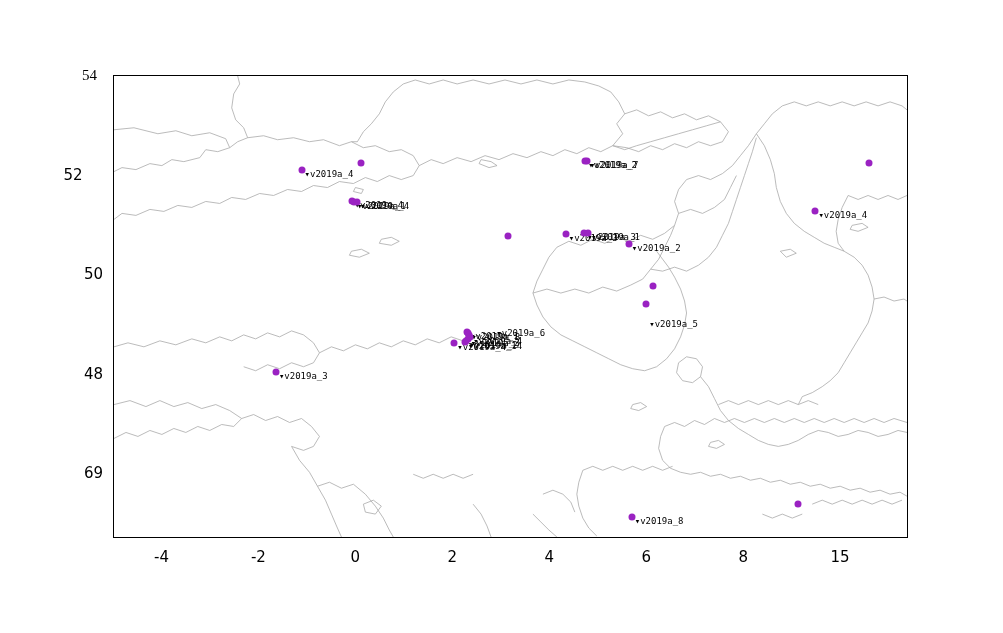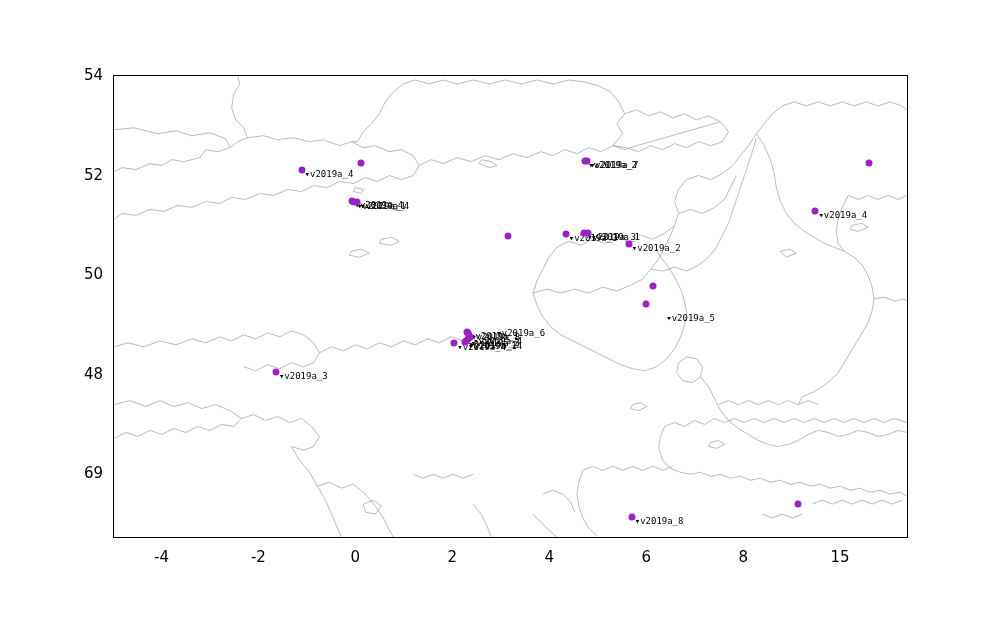--- a/index.html
+++ b/index.html
@@ -179,21 +179,21 @@
         <div class="pt" style="left: 451.793px; top: 158.316px; background: rgb(154, 34, 194);"></div>
         <div class="plabel" style="left: 454.793px; top: 162.316px;">▾v2019a_3</div>
         <div class="pt" style="left: 470.213px; top: 156.823px; background: rgb(154, 34, 194);"></div>
         <div class="plabel" style="left: 473.213px; top: 160.823px;">▾v2019a_3</div>
         <div class="pt" style="left: 474.091px; top: 157.32px; background: rgb(154, 34, 194);"></div>
         <div class="plabel" style="left: 477.091px; top: 161.32px;">▾v2019a_1</div>
         <div class="pt" style="left: 514.811px; top: 168.273px; background: rgb(154, 34, 194);"></div>
         <div class="plabel" style="left: 517.811px; top: 172.273px;">▾v2019a_2</div>
         <div class="pt" style="left: 539.049px; top: 210.092px; background: rgb(154, 34, 194);"></div>
         <div class="pt" style="left: 532.262px; top: 228.015px; background: rgb(154, 34, 194);"></div>
-        <div class="plabel" style="left: 535.262px; top: 242px; margin-left: 17px;">▾v2019a_5</div>
+        <div class="plabel" style="left: 535.262px; top: 248px;">▾v2019a_5</div>
         <div class="pt" style="left: 161.909px; top: 296.22px; background: rgb(154, 34, 194);"></div>
         <div class="plabel" style="left: 164.909px; top: 300.22px;">▾v2019a_3</div>
         <div class="pt" style="left: 340.299px; top: 267.345px; background: rgb(154, 34, 194);"></div>
         <div class="plabel" style="left: 343.299px; top: 271.345px;">▾v2019a_4</div>
         <div class="pt" style="left: 352.902px; top: 255.895px; background: rgb(154, 34, 194);"></div>
         <div class="plabel" style="left: 355.902px; top: 259.895px;">▾v2019a_1</div>
         <div class="pt" style="left: 354.357px; top: 257.388px; background: rgb(154, 34, 194);"></div>
         <div class="plabel" style="left: 357.357px; top: 261.388px;">▾v2019a_8</div>
         <div class="pt" style="left: 355.326px; top: 259.38px; background: rgb(154, 34, 194);"></div>
         <div class="plabel" style="left: 358.326px; top: 257px; margin-left: 24px;">▾v2019a_6</div>
@@ -235,22 +235,22 @@
       <div class="tick-x" style="left: 630.183px;"></div>
       <div class="tick-x minor" style="left: 678.659px;"></div>
       <div class="tick-x" style="left: 727.134px;"></div>
       <div class="tick-x minor" style="left: 775.61px;"></div>
     </div>
 
   <div id="y-labels">
       <div class="ylab" style="left: 43px; top: 473.28px;">69</div>
       <div class="ylab" style="left: 43px; top: 373.71px;">48</div>
       <div class="ylab" style="left: 43px; top: 274.14px;">50</div>
-      <div class="ylab" style="left: 43px; top: 174.57px;">52</div>
-      <div class="ylab" style="left: 43px; top: 75px;">54</div>
+      <div class="ylab" style="left: 43px; top: 174.57px; text-align: center;">52</div>
+      <div class="ylab" style="left: 37px; top: 75px; font-family: Liberation Serif, serif;">54</div>
     </div>
   <div id="x-labels">
       <div class="xlab" style="left: 161.476px;">-4</div>
       <div class="xlab" style="left: 258.427px;">-2</div>
       <div class="xlab" style="left: 355.378px;">0</div>
       <div class="xlab" style="left: 452.329px;">2</div>
       <div class="xlab" style="left: 549.28px;">4</div>
       <div class="xlab" style="left: 646.232px;">6</div>
       <div class="xlab" style="left: 743.183px;">8</div>
       <div class="xlab" style="left: 840.134px;">15</div>

